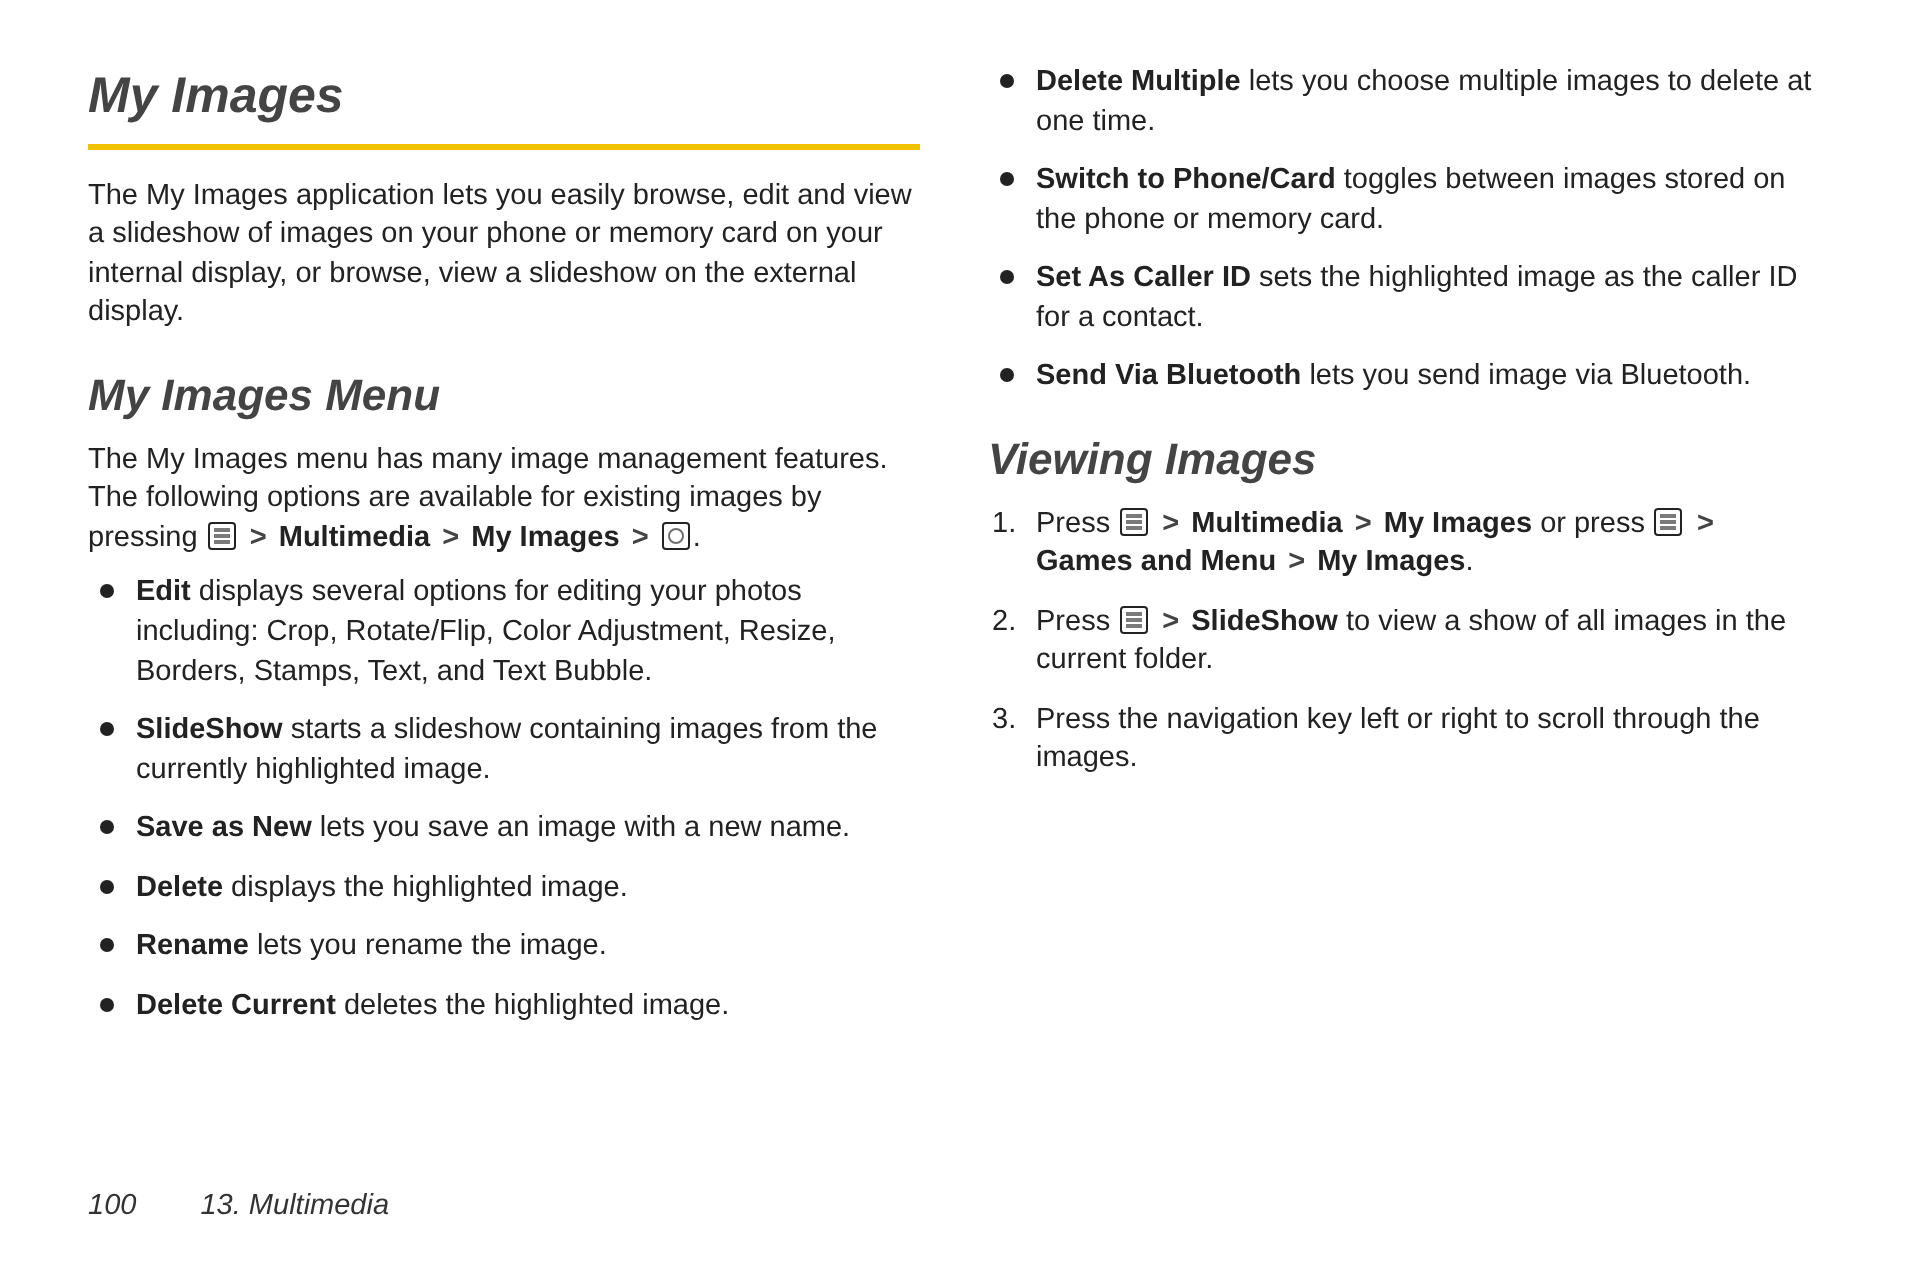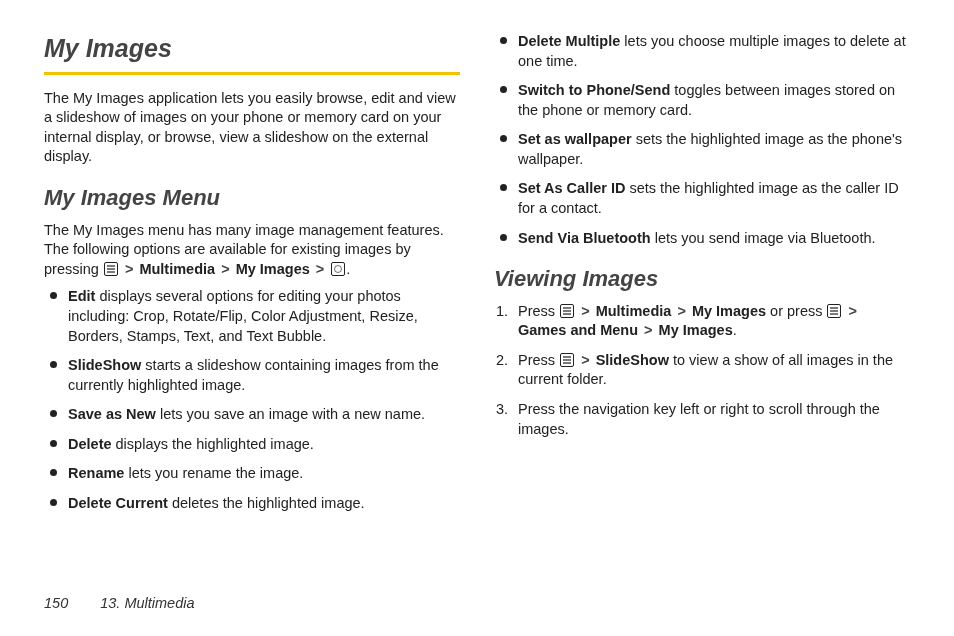--- a/index.html
+++ b/index.html
@@ -129,22 +129,21 @@
   </p>
 
   <ul class="bullets">
     <li><span class="boldlabel">Edit</span><span> displays several options for editing your photos including: Crop, Rotate/Flip, Color Adjustment, Resize, Borders, Stamps, Text, and Text Bubble.</span></li>
     <li><span class="boldlabel">SlideShow</span><span> starts a slideshow containing images from the currently highlighted image.</span></li>
     <li><span class="boldlabel">Save as New</span><span> lets you save an image with a new name.</span></li>
     <li><span class="boldlabel">Delete</span><span> displays the highlighted image.</span></li>
     <li><span class="boldlabel">Rename</span><span> lets you rename the image.</span></li>
     <li><span class="boldlabel">Delete Current</span><span> deletes the highlighted image.</span></li>
     <li><span class="boldlabel">Delete Multiple</span><span> lets you choose multiple images to delete at one time.</span></li>
-    <li><span class="boldlabel">Switch to Phone/Send</span><span> toggles between images stored on the phone or memory card.</span></li>
-    <li><span class="boldlabel">Set as wallpaper</span><span> sets the highlighted image as the phone's wallpaper.</span></li>
+    <li><span class="boldlabel">Switch to Phone/Card</span><span> toggles between images stored on the phone or memory card.</span></li>
     <li><span class="boldlabel">Set As Caller ID</span><span> sets the highlighted image as the caller ID for a contact.</span></li>
     <li><span class="boldlabel">Send Via Bluetooth</span><span> lets you send image via Bluetooth.</span></li>
   </ul>
 
   <h2 class="sub">Viewing Images</h2>
 
   <ol class="steps">
     <li>
       <span>Press </span><span class="icon menu-icon"></span>
       <span class="gt">&gt;</span>
@@ -160,15 +159,15 @@
       <span>Press </span><span class="icon menu-icon"></span>
       <span class="gt">&gt;</span>
       <span class="boldlabel">SlideShow</span><span> to view a show of all images in the current folder.</span>
     </li>
     <li>Press the navigation key left or right to scroll through the images.</li>
   </ol>
 
 </div>
 
 <div class="footer">
-  <span class="pnum">150</span>
+  <span class="pnum">100</span>
   <span>13. Multimedia</span>
 </div>
 
 </body></html>

